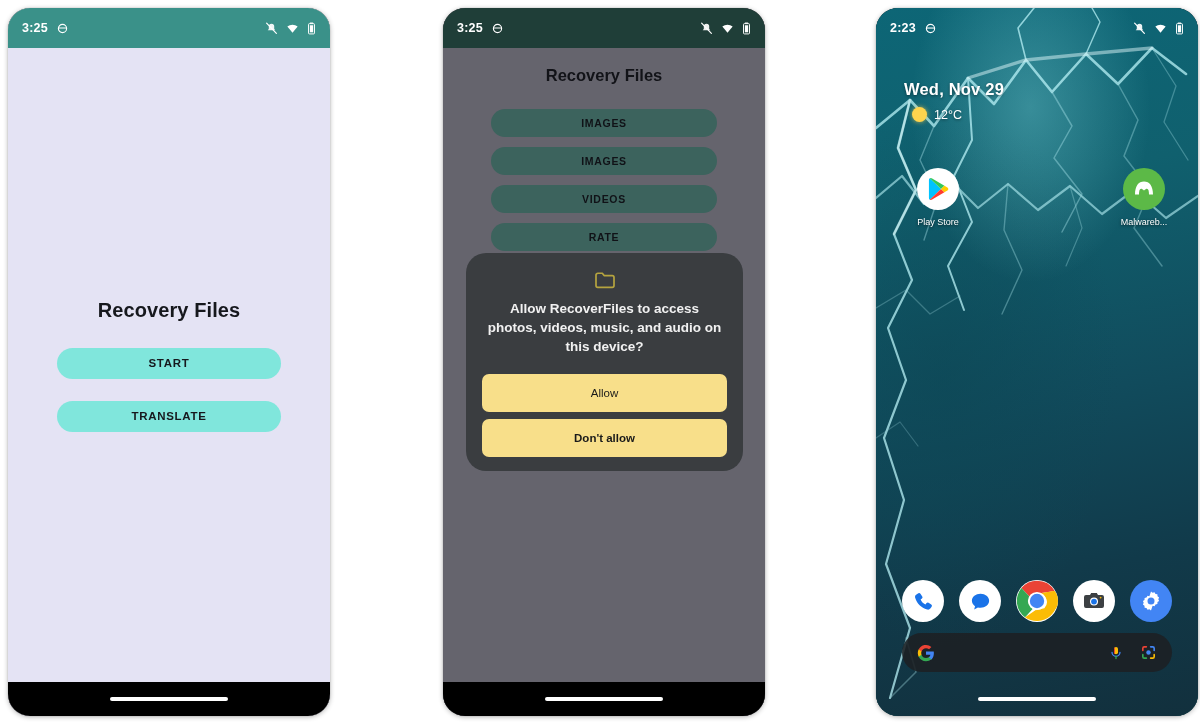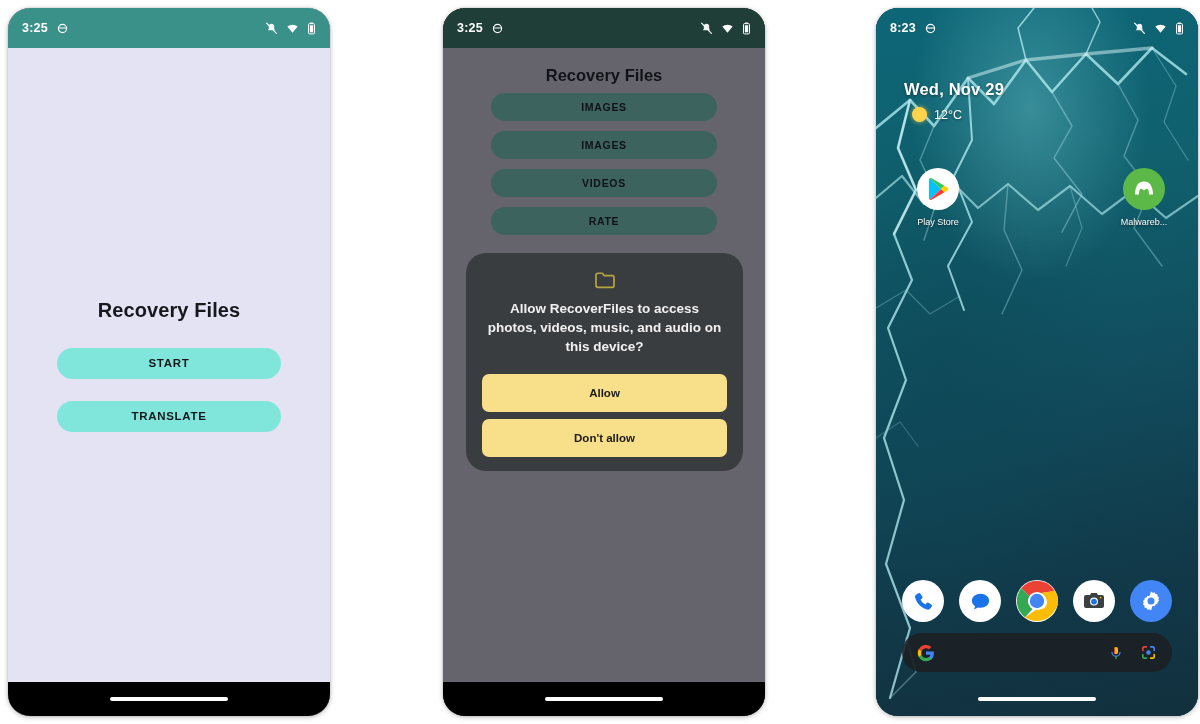--- a/index.html
+++ b/index.html
@@ -125,21 +125,21 @@
     top: 40px; bottom: 34px;
   }
   .p2-title {
     text-align: center;
     font-size: 16.5px;
     font-weight: bold;
     color: #121318;
     margin-top: 18px;
   }
   .p2-list {
-    margin-top: 8px;
+    margin-top: 24px;
     display: flex;
     flex-direction: column;
     align-items: center;
     gap: 10px;
   }
   .p2-btn {
     width: 226px;
     height: 28px;
     border: none;
     border-radius: 16px;
@@ -187,21 +187,21 @@
     border-radius: 7px;
     background: #f8df8a;
     color: #1a1a1a;
     font-family: "Liberation Sans", sans-serif;
     font-size: 11.5px;
     cursor: pointer;
     margin-bottom: 7px;
     padding: 0;
   }
   .perm-btn:last-child { margin-bottom: 0; font-weight: bold; }
-  .perm-btn.allow { font-weight: bold; }
+  .perm-btn.allow { font-weight: normal; }
 
   
   #phone-3 .screen { background: #0f5a67; }
   #phone-3 .statusbar { color: #ffffff; }
 
   .wallpaper {
     position: absolute;
     inset: 0;
     background:
       radial-gradient(ellipse 60% 40% at 48% 14%, rgba(150,240,245,0.30), rgba(0,0,0,0) 62%),
@@ -441,21 +441,21 @@
         <path d="M0 430 L24 414 L42 438" stroke-width="1.2" opacity="0.3"></path>
       </g>
       <g fill="none" stroke="#e8feff" stroke-linecap="round" opacity="0.95">
         <path d="M92 70 L150 52 L210 46 L276 40" stroke-width="3.4" opacity="0.5"></path>
         <path d="M34 92 L22 140 L40 182 L18 226" stroke-width="2.8" opacity="0.45"></path>
       </g>
     </svg>
 
     <div class="statusbar">
       <div class="sb-left">
-        <span class="sb-time">8:23</span>
+        <span class="sb-time">2:23</span>
         <svg class="ic" width="11" height="11" viewBox="0 0 24 24">
           <circle cx="12" cy="12" r="9" fill="none" stroke="#ffffff" stroke-width="2.4"></circle>
           <path d="M4 11 H20" stroke="#ffffff" stroke-width="2.4"></path>
         </svg>
       </div>
       <div class="sb-right">
         <svg class="ic" width="13" height="13" viewBox="0 0 24 24">
           <path d="M12 3 a5 5 0 0 1 5 5 v5 l2 2 H5 l2-2 V8 a5 5 0 0 1 5-5 z" fill="#ffffff" opacity="0.92"></path>
           <path d="M3 2 L21 21" stroke="#ffffff" stroke-width="2.2" stroke-linecap="round"></path>
         </svg>

